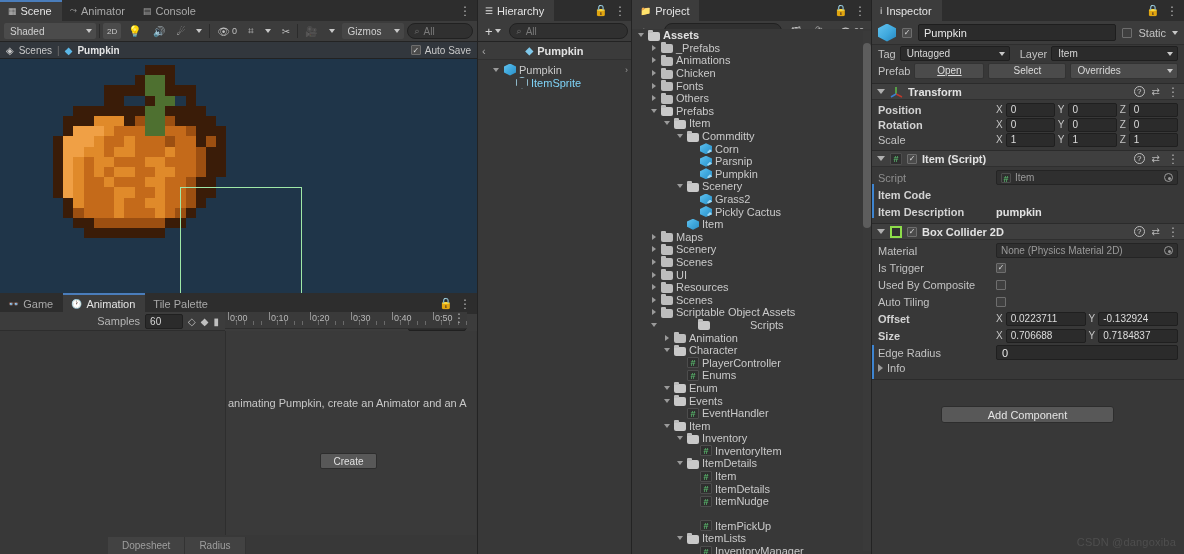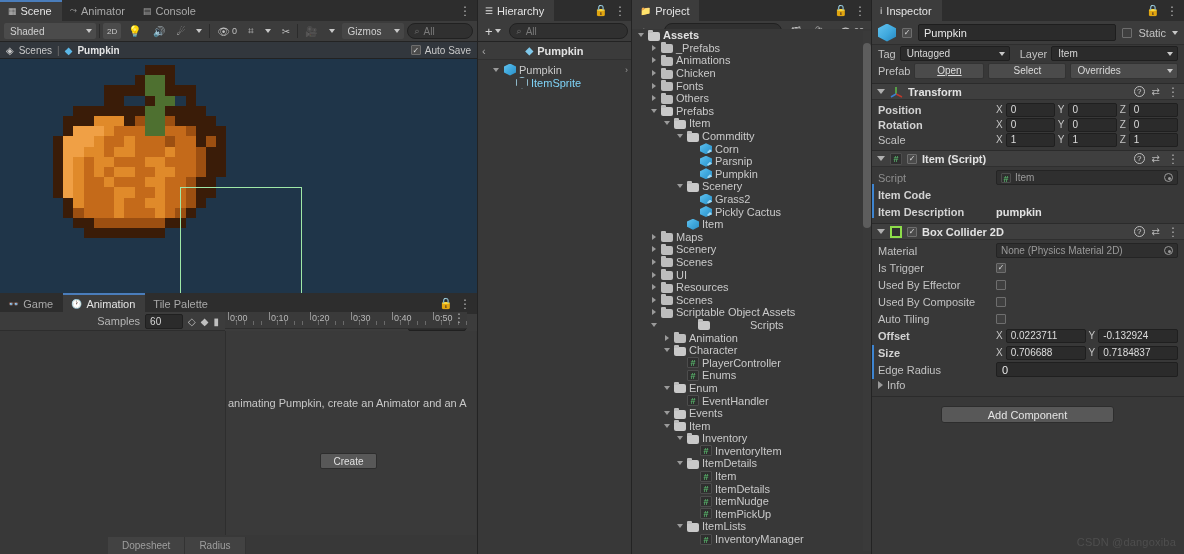--- a/index.html
+++ b/index.html
@@ -933,37 +933,37 @@
           <span class="ic ic-cs" style="height: 11px;"></span>
           <span>Enums</span>
         </div>
         <div class="prow" style="padding-left: 30px;">
           <span class="ptri open">
             <i></i>
           </span>
           <span class="ic ic-folder open" style="height: 9px; margin-top: 2px;"></span>
           <span>Enum</span>
         </div>
+        <div class="prow" style="padding-left: 30px;">
+          <span class="ptri open">
+            <i></i>
+          </span>
+          <span class="ic ic-folder open" style="height: 9px; margin-top: 2px;"></span>
+          <span>Events</span>
+        </div>
         <div class="prow" style="padding-left: 43px;">
           <span class="ptri"></span>
           <span class="ic ic-cs" style="height: 11px;"></span>
           <span>EventHandler</span>
         </div>
         <div class="prow" style="padding-left: 30px;">
           <span class="ptri open">
             <i></i>
           </span>
           <span class="ic ic-folder open" style="height: 9px; margin-top: 2px;"></span>
-          <span>Events</span>
-        </div>
-        <div class="prow" style="padding-left: 30px;">
-          <span class="ptri open">
-            <i></i>
-          </span>
-          <span class="ic ic-folder open" style="height: 9px; margin-top: 2px;"></span>
           <span>Item</span>
         </div>
         <div class="prow" style="padding-left: 43px;">
           <span class="ptri open">
             <i></i>
           </span>
           <span class="ic ic-folder open" style="height: 9px; margin-top: 2px;"></span>
           <span>Inventory</span>
         </div>
         <div class="prow" style="padding-left: 56px;">
@@ -986,21 +986,21 @@
         <div class="prow" style="padding-left: 56px;">
           <span class="ptri"></span>
           <span class="ic ic-cs" style="height: 11px;"></span>
           <span>ItemDetails</span>
         </div>
         <div class="prow" style="padding-left: 56px;">
           <span class="ptri"></span>
           <span class="ic ic-cs" style="height: 11px;"></span>
           <span>ItemNudge</span>
         </div>
-        <div class="prow" style="padding-left: 56px;">
+        <div class="prow" style="padding-left: 56px; margin-top: 12px;">
           <span class="ptri"></span>
           <span class="ic ic-cs" style="height: 11px;"></span>
           <span>ItemPickUp</span>
         </div>
         <div class="prow" style="padding-left: 43px;">
           <span class="ptri open">
             <i></i>
           </span>
           <span class="ic ic-folder open" style="height: 9px; margin-top: 2px;"></span>
           <span>ItemLists</span>
@@ -1184,24 +1184,20 @@
         <span class="objfield">
           <span>None (Physics Material 2D)</span>
           <span class="circ"></span>
         </span>
       </div>
       <div class="prow2">
         <span class="lbl">Is Trigger</span>
         <span class="chk on">✓</span>
       </div>
       <div class="prow2">
-        <span class="lbl">Used By Effector</span>
-        <span class="chk"></span>
-      </div>
-      <div class="prow2">
         <span class="lbl">Used By Composite</span>
         <span class="chk"></span>
       </div>
       <div class="prow2">
         <span class="lbl">Auto Tiling</span>
         <span class="chk"></span>
       </div>
       <div class="bluebar" style="top:105px;height:17px;"></div>
       <div class="vec-row" style="height:17px;">
         <span class="lbl">Offset</span>

